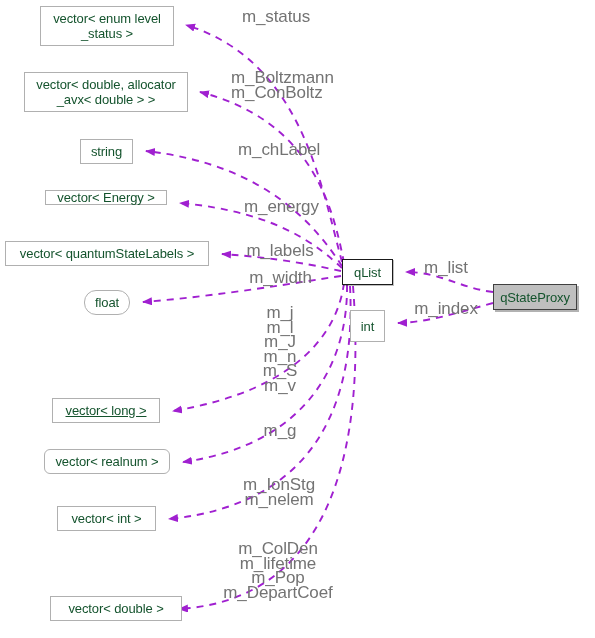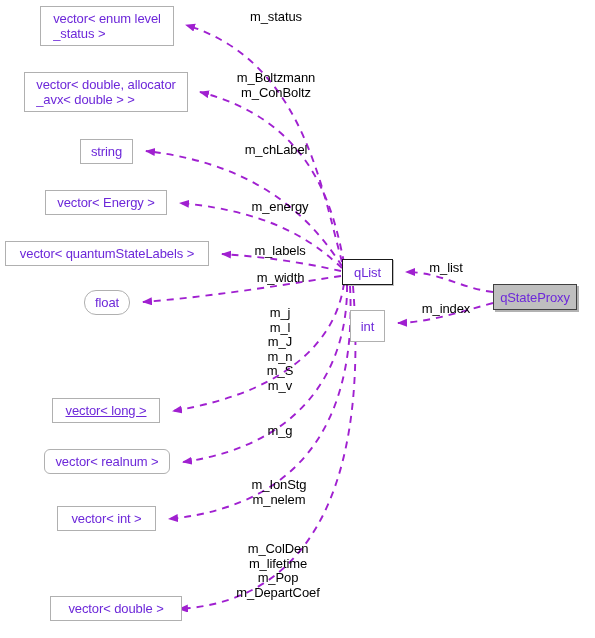--- a/index.html
+++ b/index.html
@@ -25,40 +25,40 @@
     height: 638px;
   }
   .node {
     position: absolute;
     box-sizing: border-box;
     background: #ffffff;
     border: 1px solid #b0b0b0;
     display: flex;
     align-items: center;
     justify-content: center;
-    text-align: left;
+    text-align: center;
     font-size: 13px;
-    color: #6d28d9;
+    color: #14532d;
     line-height: 15px;
     white-space: pre;
     letter-spacing: -0.1px;
   }
   .node.focus {
     background: #bfbfbf;
     border: 1px solid #404040;
     box-shadow: 2px 2px 0 rgba(0,0,0,0.30);
   }
   .node.strong {
     border: 1px solid #1a1a1a;
     box-shadow: 1px 1px 0 rgba(0,0,0,0.25);
   }
   .edge-label {
     position: absolute;
-    font-size: 13px;
-    color: #000000;
+    font-size: 17px;
+    color: #737373;
     line-height: 14.5px;
     white-space: pre;
     text-align: center;
     letter-spacing: -0.1px;
   }
 </style>
 </head>
 <body>
 
 <div id="diagram">
@@ -86,21 +86,21 @@
   </svg>
 
   <div class="node" style="left:40px; top:6px; width:134px; height:40px;">vector&lt; enum level
 _status &gt;</div>
 
   <div class="node" style="left:24px; top:72px; width:164px; height:40px;">vector&lt; double, allocator
 _avx&lt; double &gt; &gt;</div>
 
   <div class="node" style="left:80px; top:139px; width:53px; height:25px;">string</div>
 
-  <div class="node" style="left:45px; top:190px; width:122px; height:25px;">vector&lt; Energy &gt;</div>
+  <div class="node" style="left:45px; top:190px; width:122px; height:15px;">vector&lt; Energy &gt;</div>
 
   <div class="node" style="left:5px; top:241px; width:204px; height:25px;">vector&lt; quantumStateLabels &gt;</div>
 
   <div class="node" style="left:84px; top:290px; width:46px; height:25px;border-radius:12px;">float</div>
 
   <div class="node" style="left:52px; top:398px; width:108px; height:25px;text-decoration:underline;">vector&lt; long &gt;</div>
 
   <div class="node" style="left:44px; top:449px; width:126px; height:25px;border-radius:6px;">vector&lt; realnum &gt;</div>
 
   <div class="node" style="left:57px; top:506px; width:99px; height:25px;">vector&lt; int &gt;</div>

